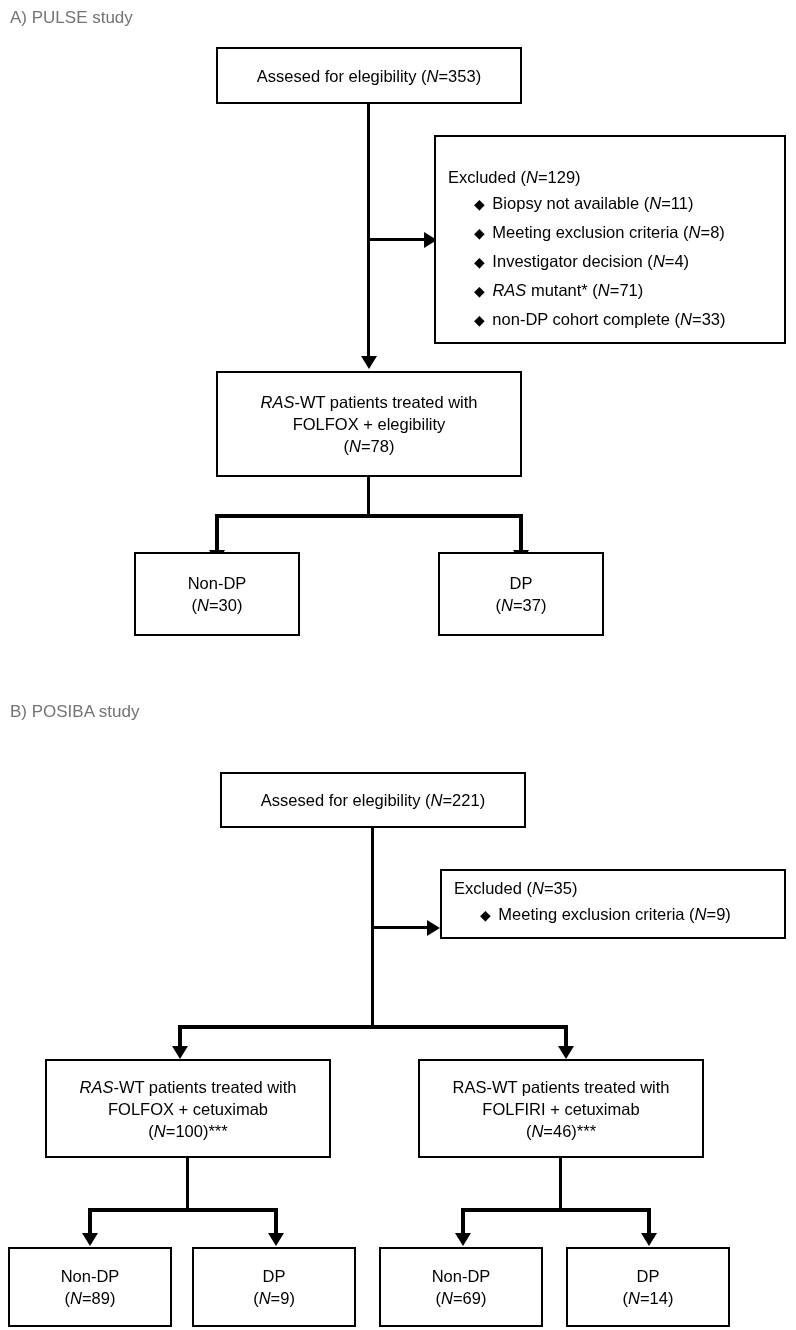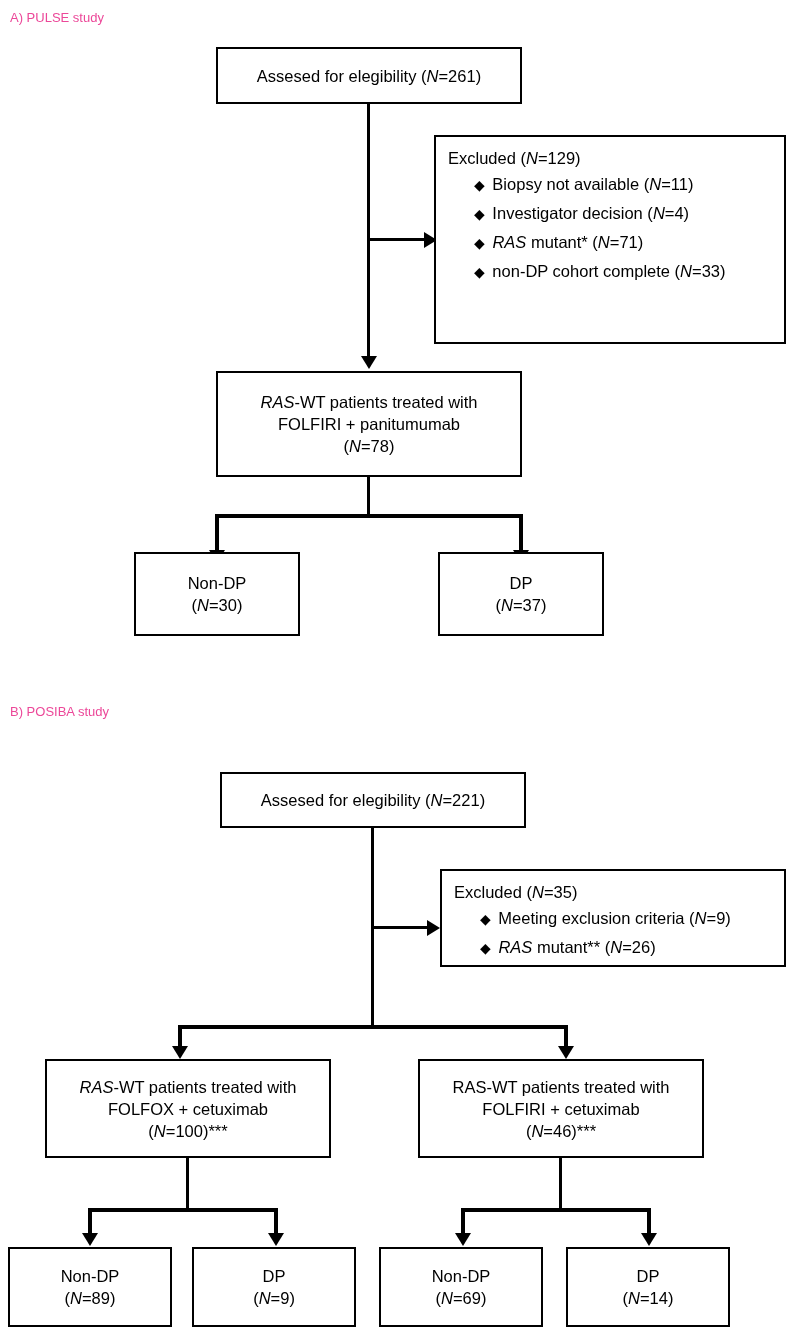--- a/index.html
+++ b/index.html
@@ -13,43 +13,43 @@
   }
   #page {
     position: relative;
     width: 796px;
     height: 1330px;
     background: #ffffff;
     overflow: hidden;
   }
   .panel-label {
     position: absolute;
-    font-size: 13px;
+    font-size: 17px;
     line-height: 20px;
-    color: #ec4899;
+    color: #737373;
     white-space: nowrap;
   }
   .box {
     position: absolute;
     box-sizing: border-box;
     border: 2px solid #000000;
     background: #ffffff;
     display: flex;
     align-items: center;
     justify-content: center;
     text-align: center;
     font-size: 16.5px;
     line-height: 22px;
   }
   .box .inner {
     padding: 0 6px;
     width: 100%;
   }
   .box.left-align {
-    align-items: flex-start;
+    align-items: flex-end;
     justify-content: flex-start;
     text-align: left;
   }
   .box.left-align .inner {
     padding: 10px 8px 8px 12px;
     text-align: left;
   }
   .excl-title {
     display: block;
     margin-bottom: 1px;
@@ -94,45 +94,46 @@
 </style>
 </head>
 <body>
 
 <div id="page">
 
   <div class="panel-label" style="left:10px; top:8px;">A) PULSE study</div>
 
   <div class="box" style="left:216px; top:47px; width:306px; height:57px;">
     <span class="inner nowrap"><span>Assesed for elegibility</span>
-      (<i class="it">N</i>=<span>261</span>)</span>
+      (<i class="it">N</i>=<span>353</span>)</span>
   </div>
 
   <div class="line vline" style="left:367px; top:104px; width:3px; height:256px;"></div>
   <div class="arrow-down" style="left:361px; top:356px;"></div>
 
   <div class="line hline" style="left:367px; top:238px; width:60px; height:3px;"></div>
   <div class="arrow-right" style="left:424px; top:232px;"></div>
 
   <div class="box left-align" style="left:434px; top:135px; width:352px; height:209px;">
     <div class="inner">
       <span class="excl-title">Excluded (<i class="it">N</i>=<span>129</span>)</span>
       <ul class="excl-list">
         <li><span class="bullet">◆</span> Biopsy not available (<i class="it">N</i>=11)</li>
+        <li><span class="bullet">◆</span> Meeting exclusion criteria (<i class="it">N</i>=8)</li>
         <li><span class="bullet">◆</span> Investigator decision (<i class="it">N</i>=4)</li>
         <li><span class="bullet">◆</span> <i class="it">RAS</i> mutant* (<i class="it">N</i>=71)</li>
         <li><span class="bullet">◆</span> non-DP cohort complete (<i class="it">N</i>=33)</li>
       </ul>
     </div>
   </div>
 
   <div class="box" style="left:216px; top:371px; width:306px; height:106px;">
     <div class="inner">
       <div class="nowrap"><i class="it">RAS</i><span>-WT patients treated with</span></div>
-      <div class="nowrap">FOLFIRI + panitumumab</div>
+      <div class="nowrap">FOLFOX + elegibility</div>
       <div class="nowrap">(<i class="it">N</i>=<span>78</span>)</div>
     </div>
   </div>
 
   <div class="line vline" style="left:367px; top:477px; width:3px; height:40px;"></div>
   <div class="line hline" style="left:215px; top:514px; width:308px; height:4px;"></div>
   <div class="line vline" style="left:215px; top:514px; width:4px; height:41px;"></div>
   <div class="line vline" style="left:519px; top:514px; width:4px; height:41px;"></div>
   <div class="arrow-down" style="left:209px; top:550px;"></div>
   <div class="arrow-down" style="left:513px; top:550px;"></div>
@@ -155,26 +156,25 @@
   <div class="box" style="left:220px; top:772px; width:306px; height:56px;">
     <span class="inner nowrap"><span>Assesed for elegibility</span>
       (<i class="it">N</i>=<span>221</span>)</span>
   </div>
 
   <div class="line vline" style="left:371px; top:828px; width:3px; height:200px;"></div>
 
   <div class="line hline" style="left:371px; top:926px; width:58px; height:3px;"></div>
   <div class="arrow-right" style="left:427px; top:920px;"></div>
 
-  <div class="box left-align" style="left:440px; top:869px; width:346px; height:98px;">
+  <div class="box left-align" style="left:440px; top:869px; width:346px; height:70px;">
     <div class="inner">
       <span class="excl-title">Excluded (<i class="it">N</i>=<span>35</span>)</span>
       <ul class="excl-list">
         <li><span class="bullet">◆</span> Meeting exclusion criteria (<i class="it">N</i>=9)</li>
-        <li><span class="bullet">◆</span> <i class="it">RAS</i> mutant** (<i class="it">N</i>=26)</li>
       </ul>
     </div>
   </div>
 
   <div class="line hline" style="left:178px; top:1025px; width:390px; height:4px;"></div>
   <div class="line vline" style="left:178px; top:1025px; width:4px; height:28px;"></div>
   <div class="line vline" style="left:564px; top:1025px; width:4px; height:28px;"></div>
   <div class="arrow-down" style="left:172px; top:1046px;"></div>
   <div class="arrow-down" style="left:558px; top:1046px;"></div>
 

